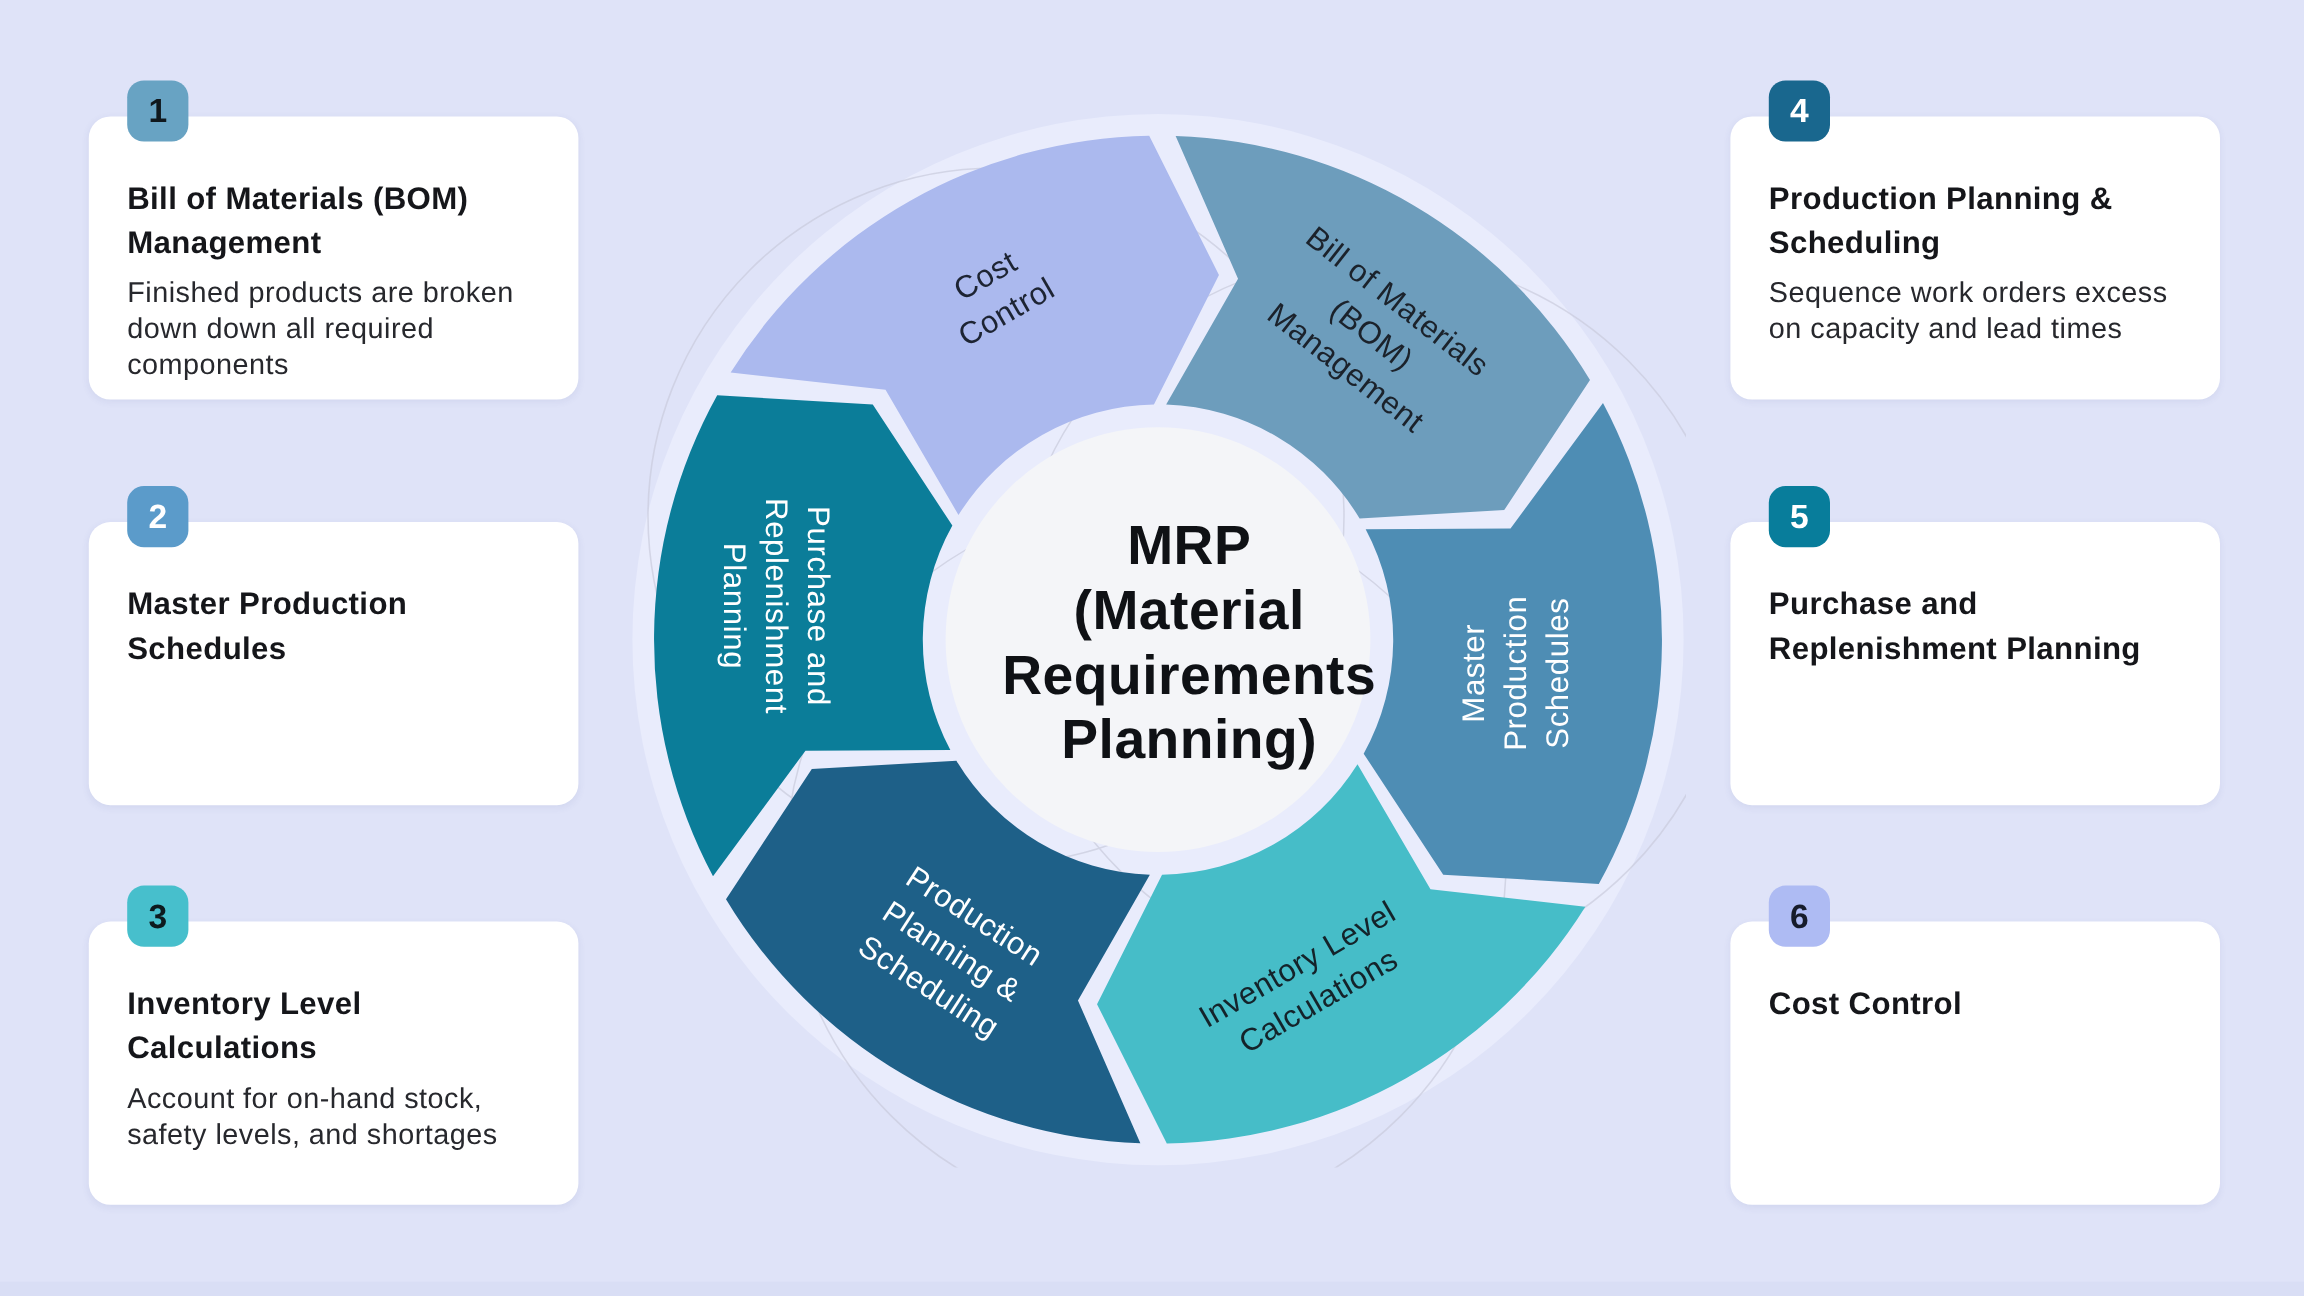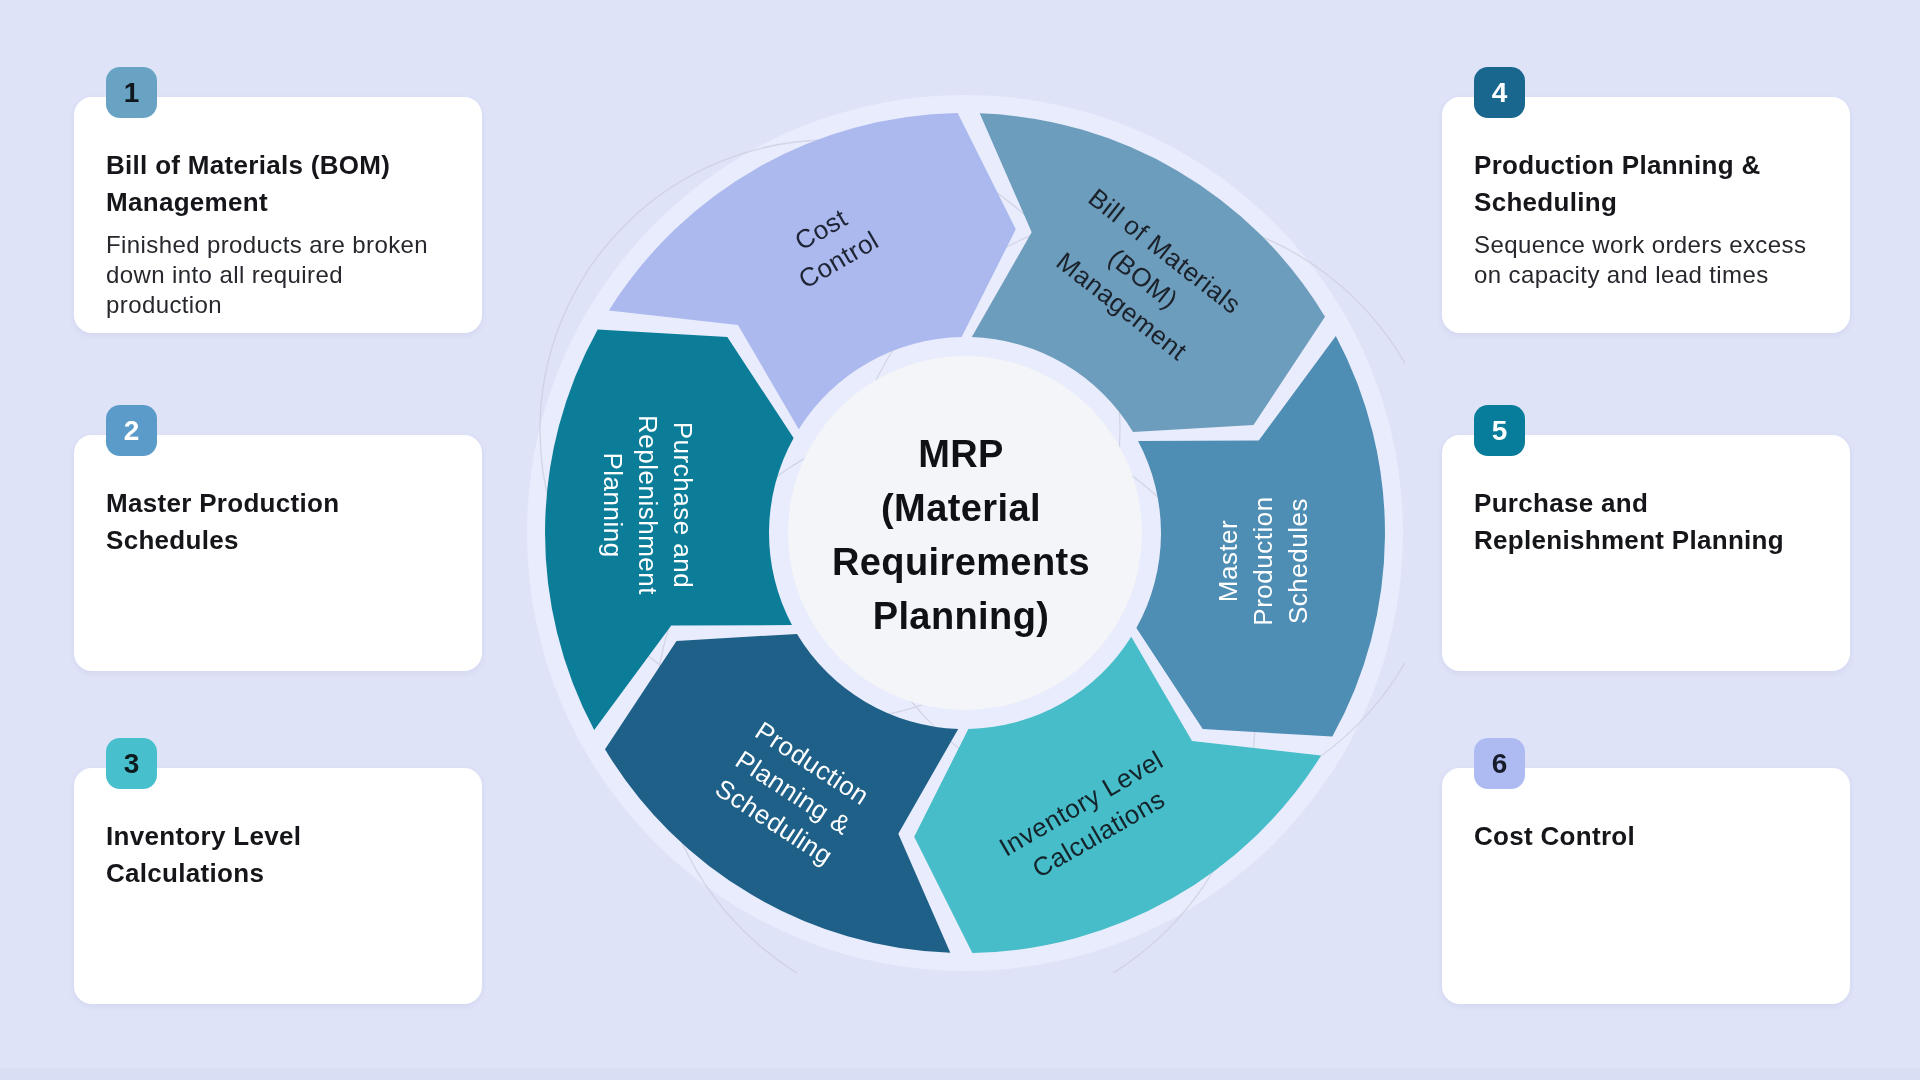--- a/index.html
+++ b/index.html
@@ -61,55 +61,56 @@
     transform: translate(-50%, -50%) rotate(var(--r, 0deg));
     font-size: 26px;
     line-height: 35px;
     letter-spacing: 0.5px;
     text-align: center;
     white-space: pre-line;
     pointer-events: none;
   }
   .center-label {
     position: absolute;
-    left: 436px; top: 442px;
+    left: 466px; top: 442px;
     transform: translate(-50%, -50%);
     width: 330px;
     text-align: center;
-    font-size: 38px;
+    font-size: 46px;
     font-weight: 700;
     line-height: 54px;
     letter-spacing: 0.4px;
     white-space: pre-line;
   }
   .footer-bar {
     position: absolute;
     left: 0; bottom: 0;
     width: 100%; height: 12px;
   }
 </style>
 </head>
 <body>
 
 <div class="stage" style="background-color: rgb(223, 227, 248);">
 
   <div class="card col-left row-1">
     <div class="badge" style="background-color: rgb(104, 163, 195); color: rgb(16, 24, 29);">1</div>
     <h3 class="card-title">Bill of Materials (BOM) Management</h3>
-    <p class="card-desc">Finished products are broken down into all required production</p>
+    <p class="card-desc">Finished products are broken down down all required components</p>
   </div>
 
   <div class="card col-left row-2">
     <div class="badge" style="background-color: rgb(91, 155, 202); color: rgb(255, 255, 255);">2</div>
     <h3 class="card-title">Master Production Schedules</h3>
   </div>
 
   <div class="card col-left row-3">
     <div class="badge" style="background-color: rgb(71, 191, 204); color: rgb(13, 26, 30);">3</div>
     <h3 class="card-title">Inventory Level Calculations</h3>
+    <p class="card-desc">Account for on-hand stock, safety levels, and shortages</p>
   </div>
 
   <div class="card col-right row-1">
     <div class="badge" style="background-color: rgb(25, 103, 142); color: rgb(255, 255, 255);">4</div>
     <h3 class="card-title">Production Planning &amp; Scheduling</h3>
     <p class="card-desc">Sequence work orders excess on capacity and lead times</p>
   </div>
 
   <div class="card col-right row-2">
     <div class="badge" style="background-color: rgb(8, 125, 155); color: rgb(255, 255, 255);">5</div>

